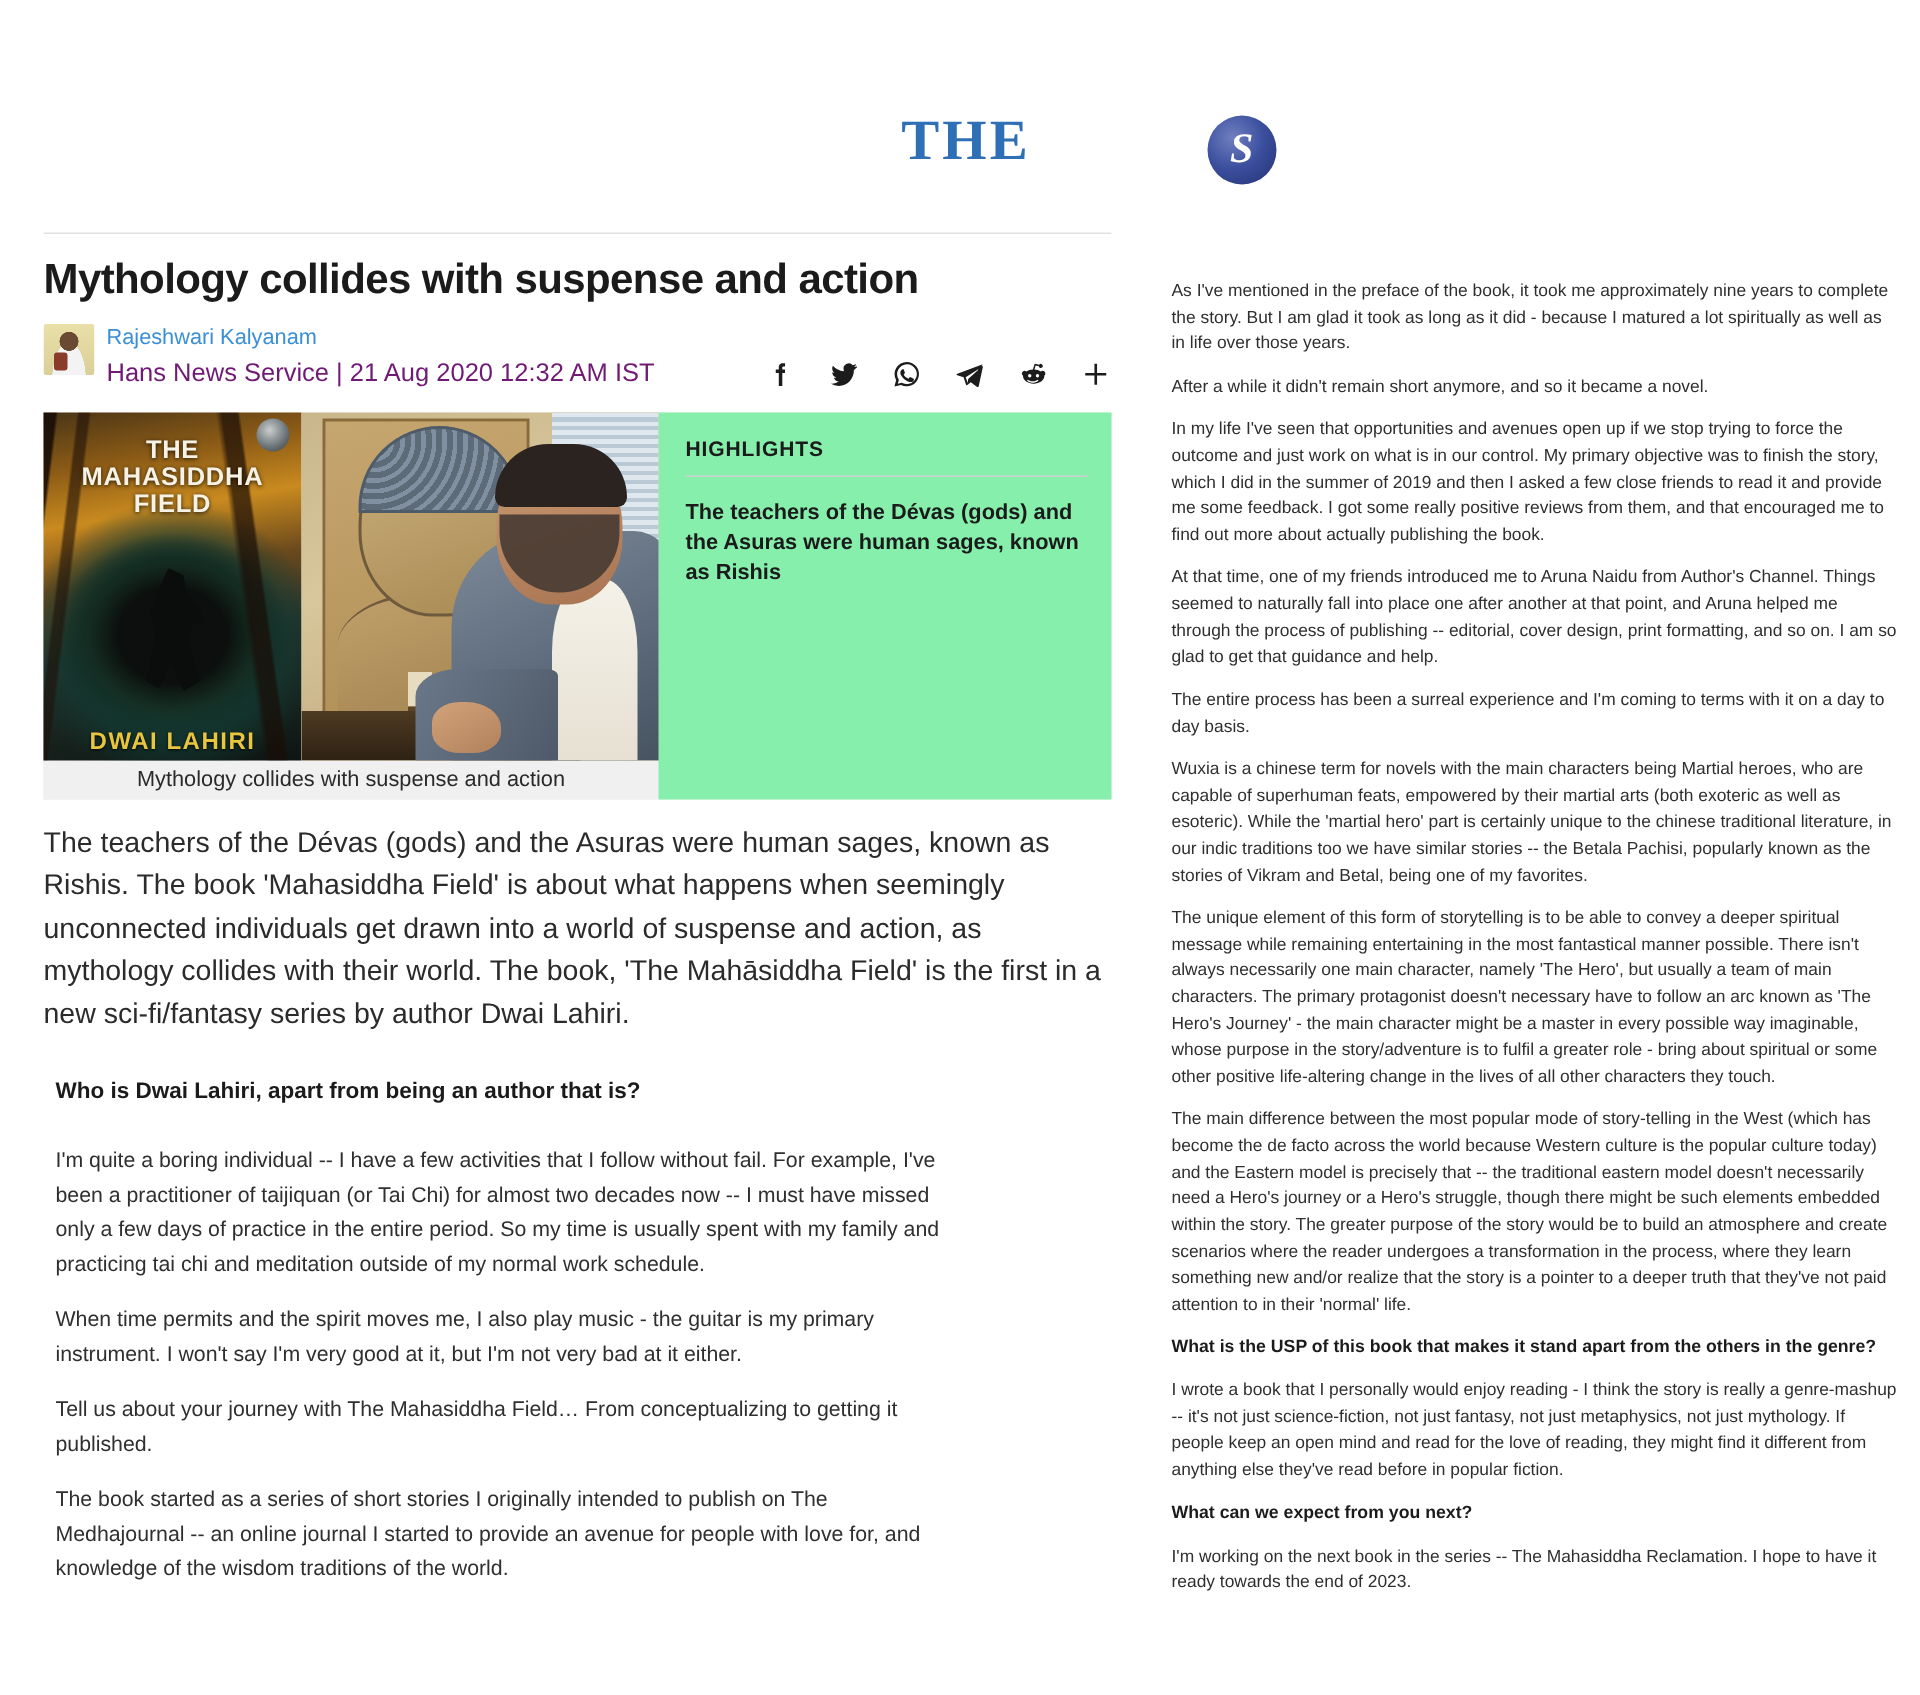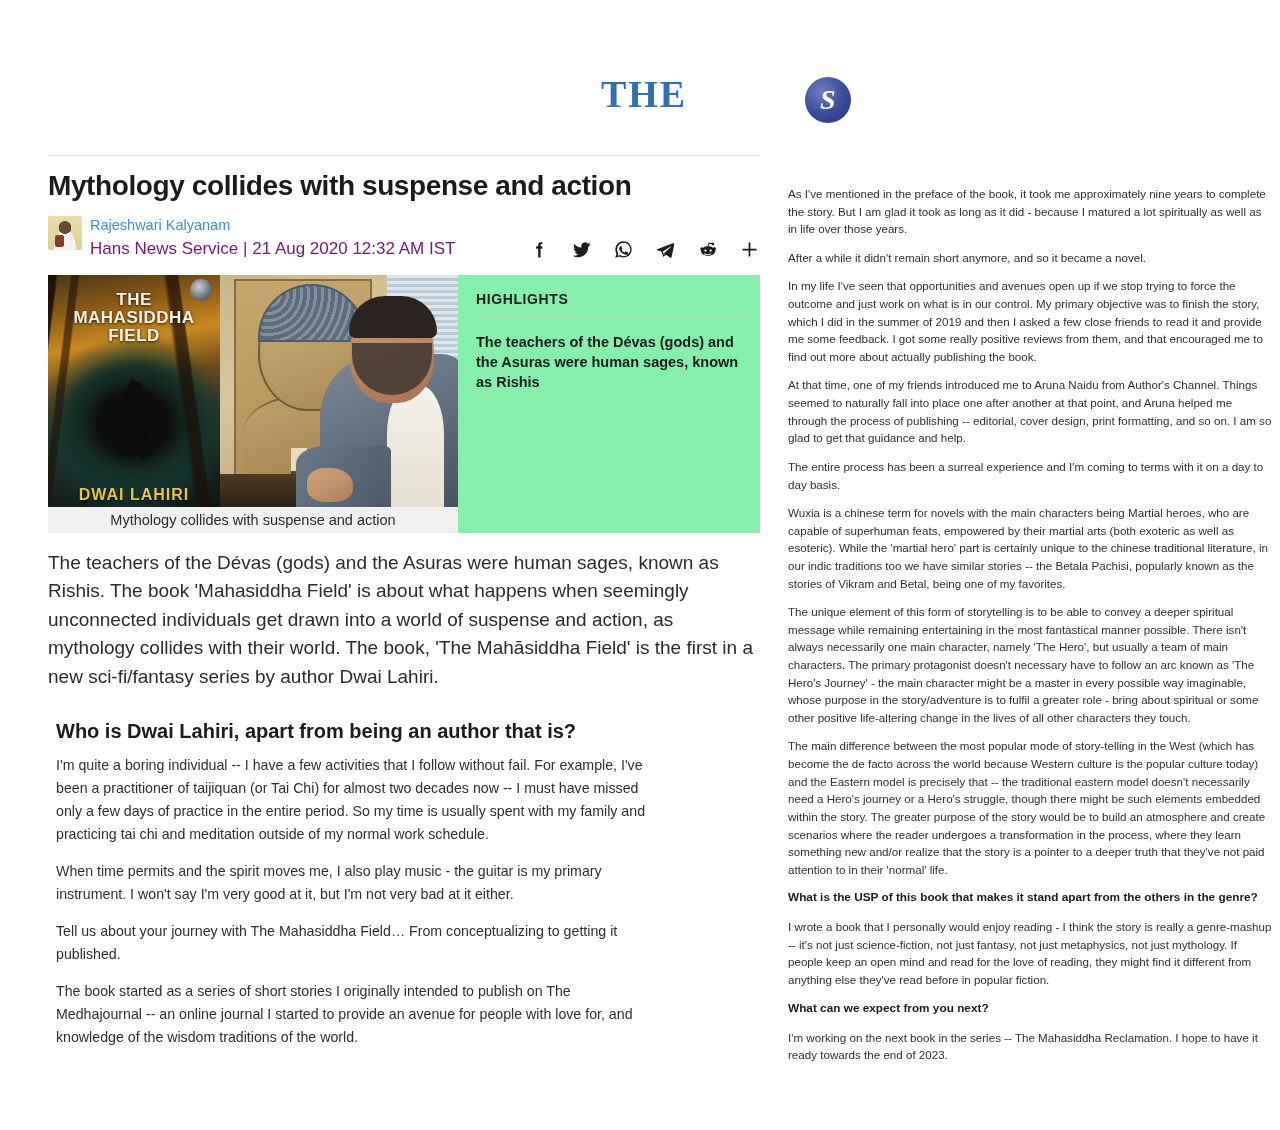--- a/index.html
+++ b/index.html
@@ -61,22 +61,22 @@
     color: #ffffff;
     font-family: "Liberation Serif", serif;
     font-size: 28px;
     font-weight: 700;
     font-style: italic;
   }
 
   
   .page {
     display: flex;
-    padding: 0 40px 0 48px;
-    gap: 28px;
+    padding: 0 40px 0 29px;
+    gap: 40px;
   }
   .col-left { width: 712px; flex: 0 0 712px; }
   .col-right { width: 484px; flex: 0 0 484px; padding-top: 30px; }
 
   .toprule {
     height: 1px;
     background: #e2e2e2;
     width: 712px;
     margin-bottom: 14px;
   }
@@ -328,24 +328,24 @@
     font-size: 19px;
     line-height: 1.5;
     color: #2b2b2b;
     margin: 4px 0 26px 0;
     max-width: 712px;
   }
 
   
   .qa-left { padding-left: 8px; padding-right: 100px; }
   .qa-left .q {
-    font-size: 20px;
+    font-size: 15px;
     font-weight: 700;
     color: #1b1b1b;
-    margin: 0 0 9px 0;
+    margin: 0 0 25px 0;
     line-height: 1.4;
   }
   .qa-left .a {
     font-size: 14.2px;
     line-height: 1.62;
     color: #2f2f2f;
     margin: 0 0 14px 0;
   }
 
   

